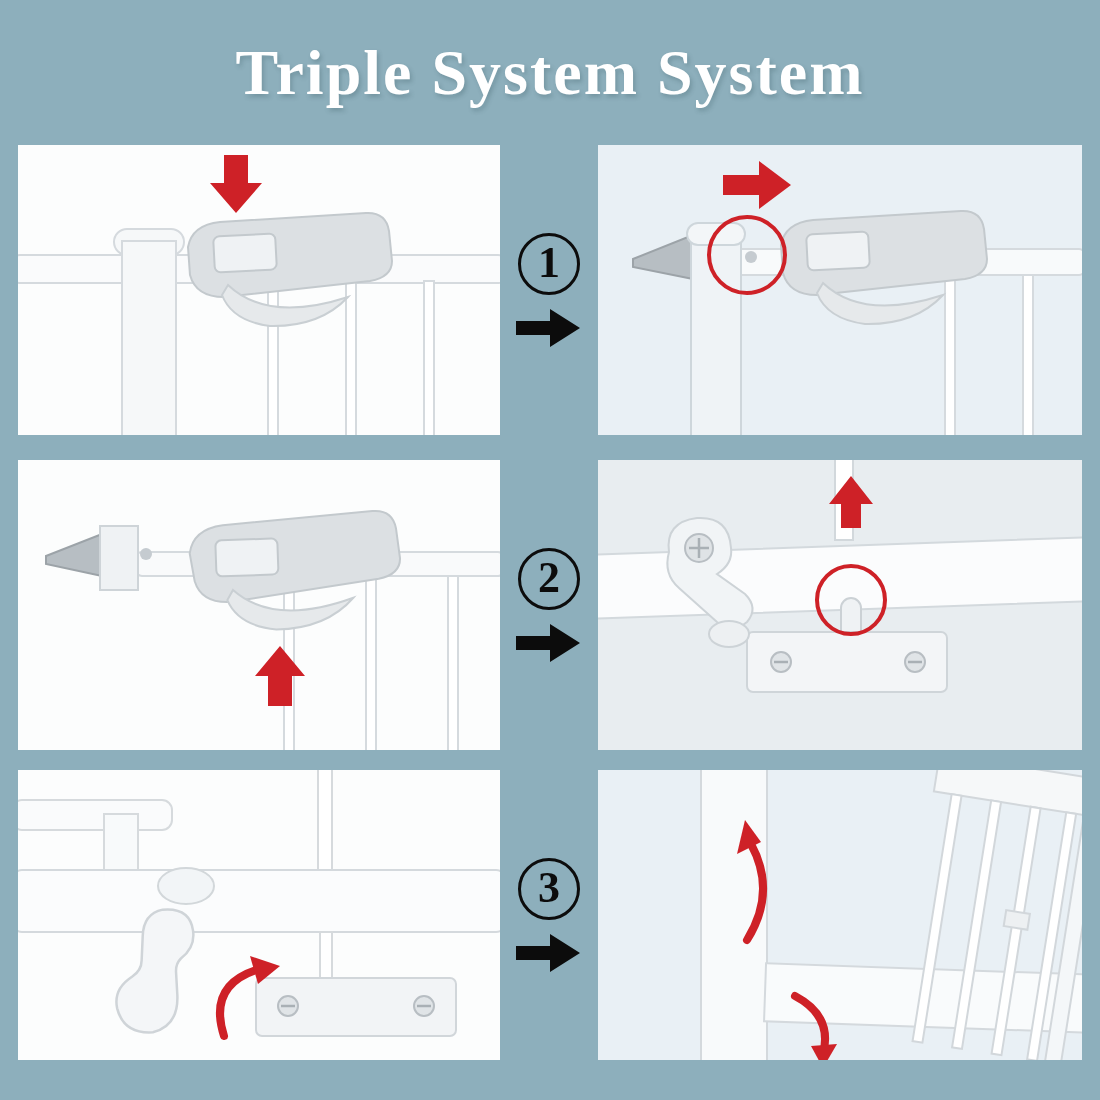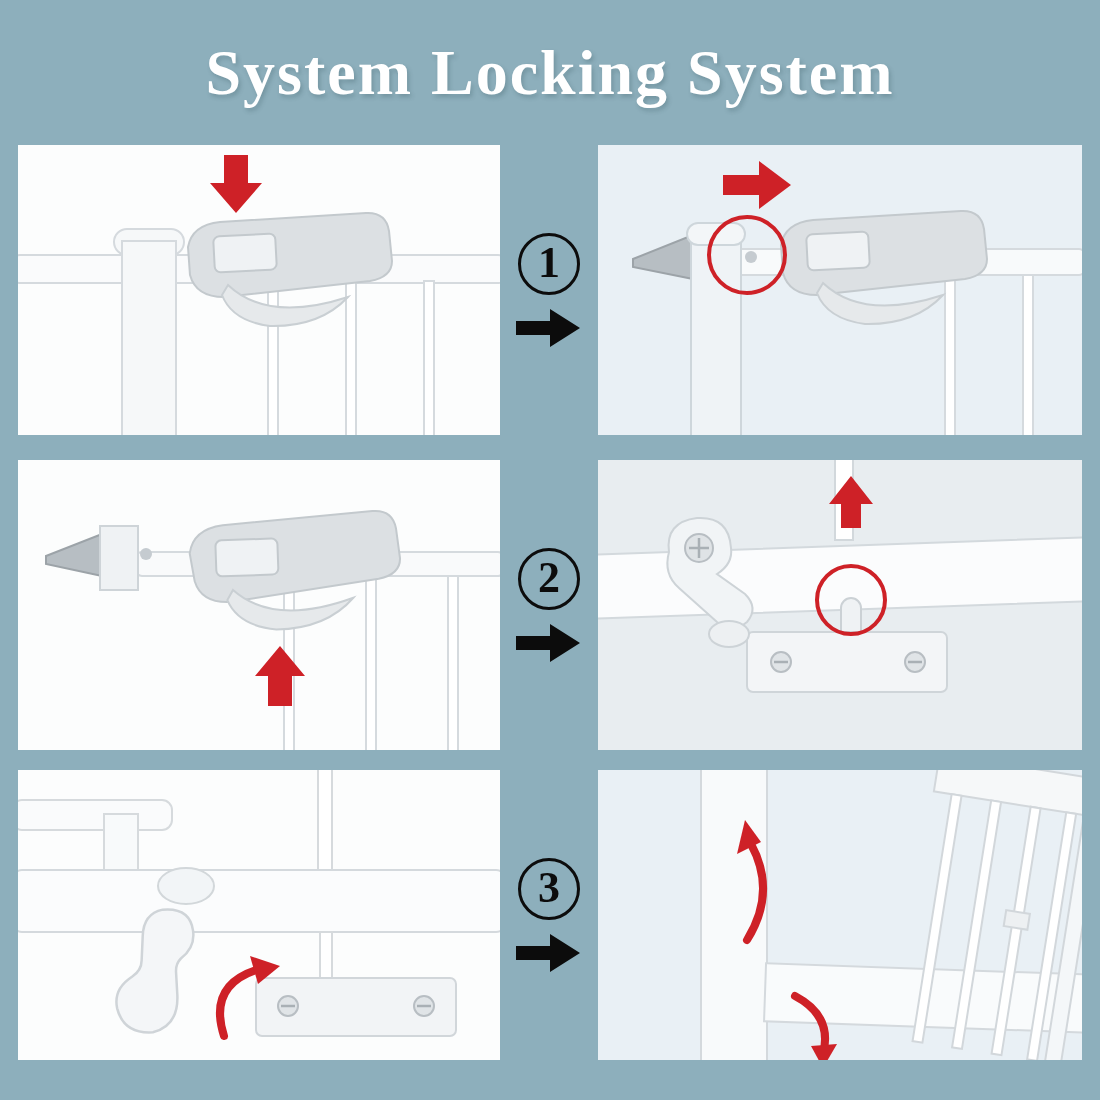--- a/index.html
+++ b/index.html
@@ -50,21 +50,21 @@
     font-size:44px; font-weight:bold;
     color: var(--arrow-black, #0C0C0C);
     padding-bottom:4px;
   }
   .step-arrow svg { display:block; }
 </style>
 </head>
 <body>
 
 <div class="title-bar">
-  <h1>System Locking System</h1>
+  <h1>Triple System System</h1>
 </div>
 
 <div class="row r1">
 
   <div class="panel panel--white">
     <svg viewBox="0 0 482 290">
       <rect x="-6" y="110" width="494" height="28" rx="8" fill="#FAFBFC" stroke="#D5DADE" stroke-width="2"></rect>
       <rect x="250" y="136" width="10" height="158" fill="#FFFFFF" stroke="#D5DADE" stroke-width="2"></rect>
       <rect x="328" y="136" width="10" height="158" fill="#FFFFFF" stroke="#D5DADE" stroke-width="2"></rect>
       <rect x="406" y="136" width="10" height="158" fill="#FFFFFF" stroke="#D5DADE" stroke-width="2"></rect>

